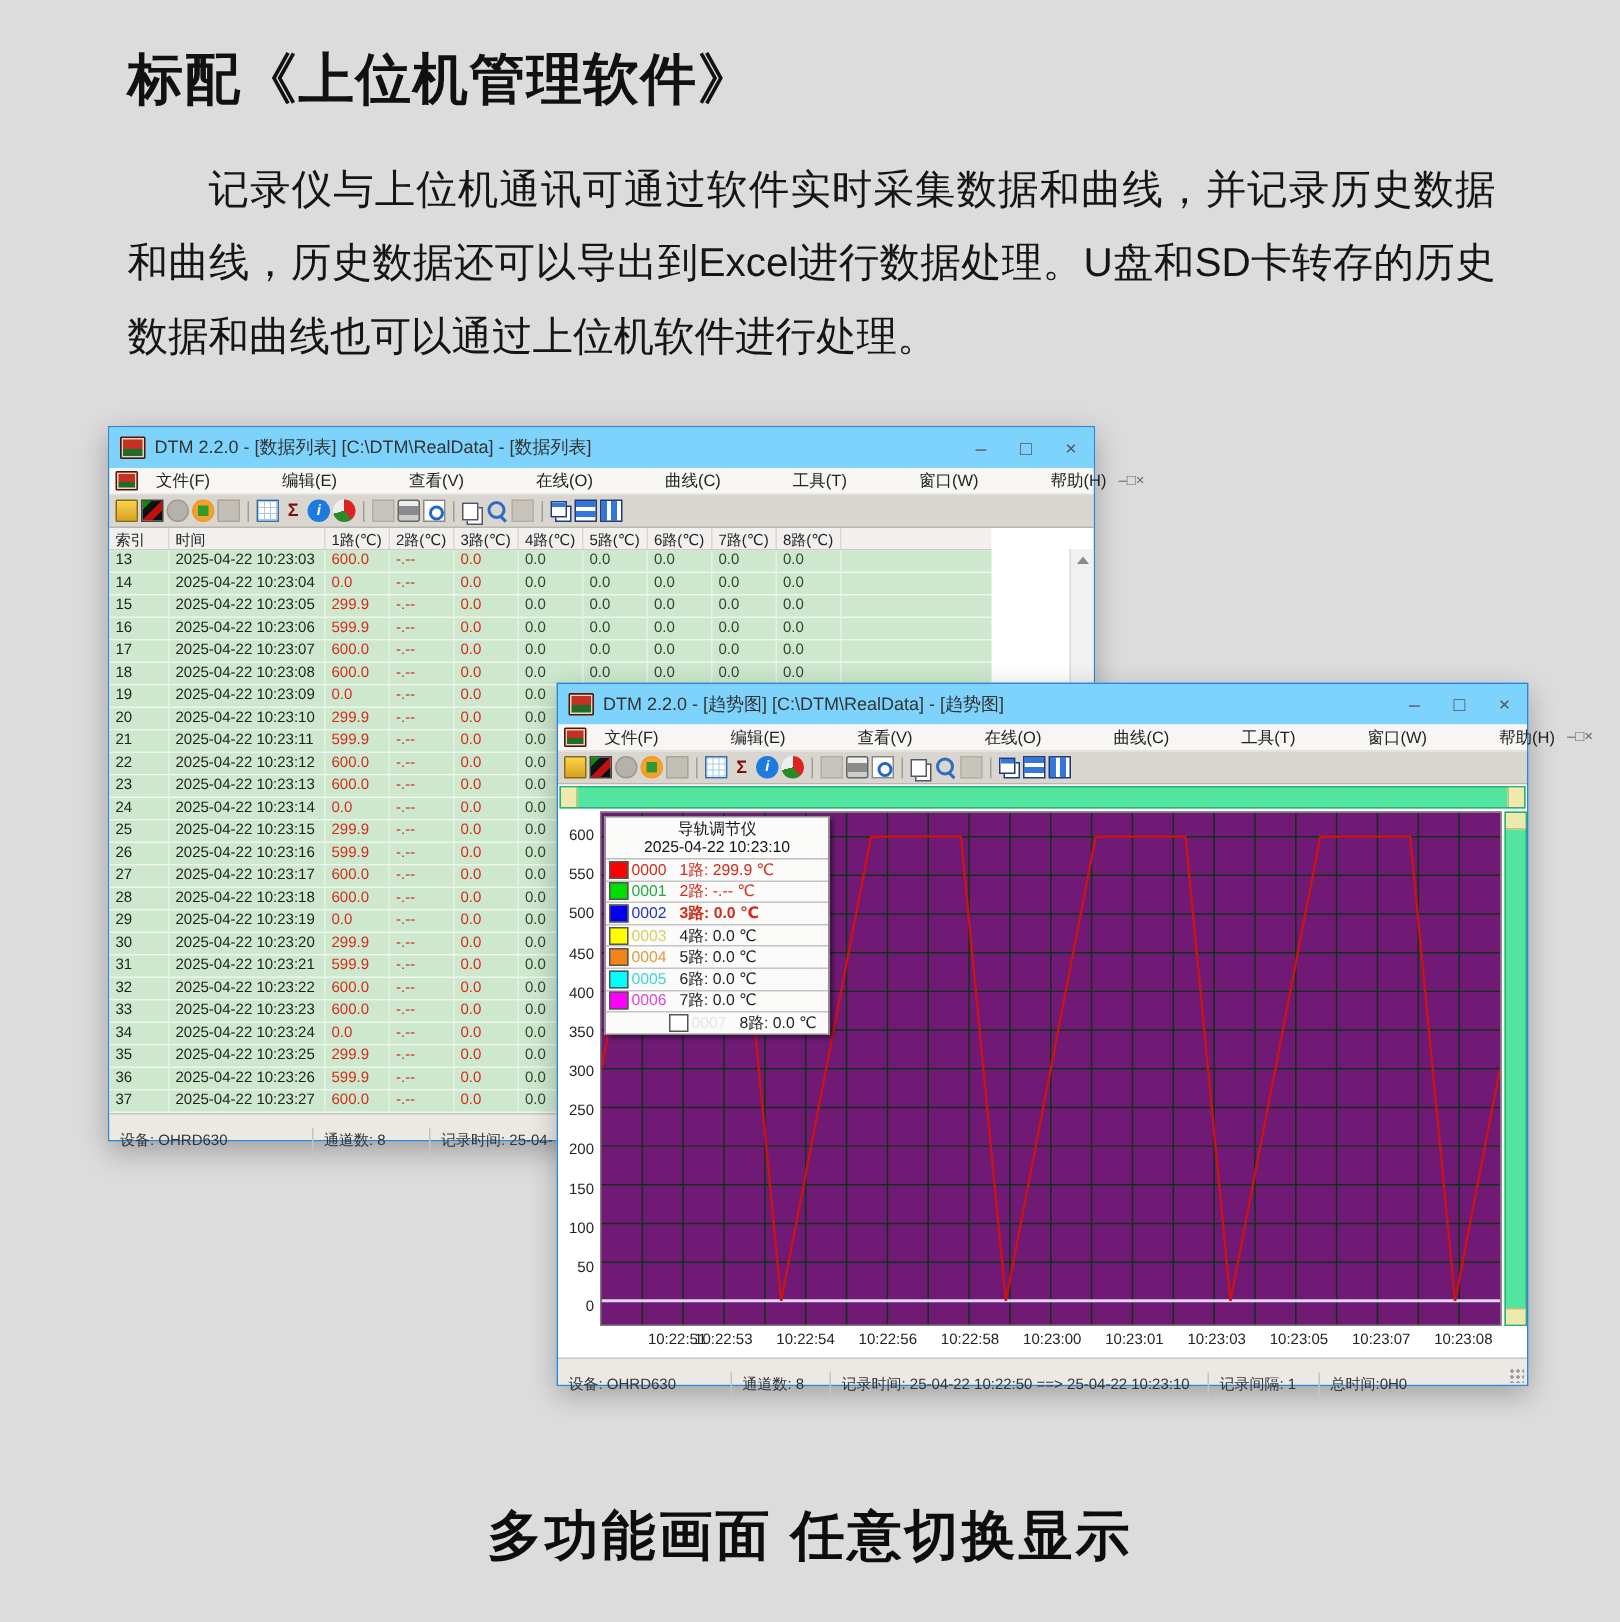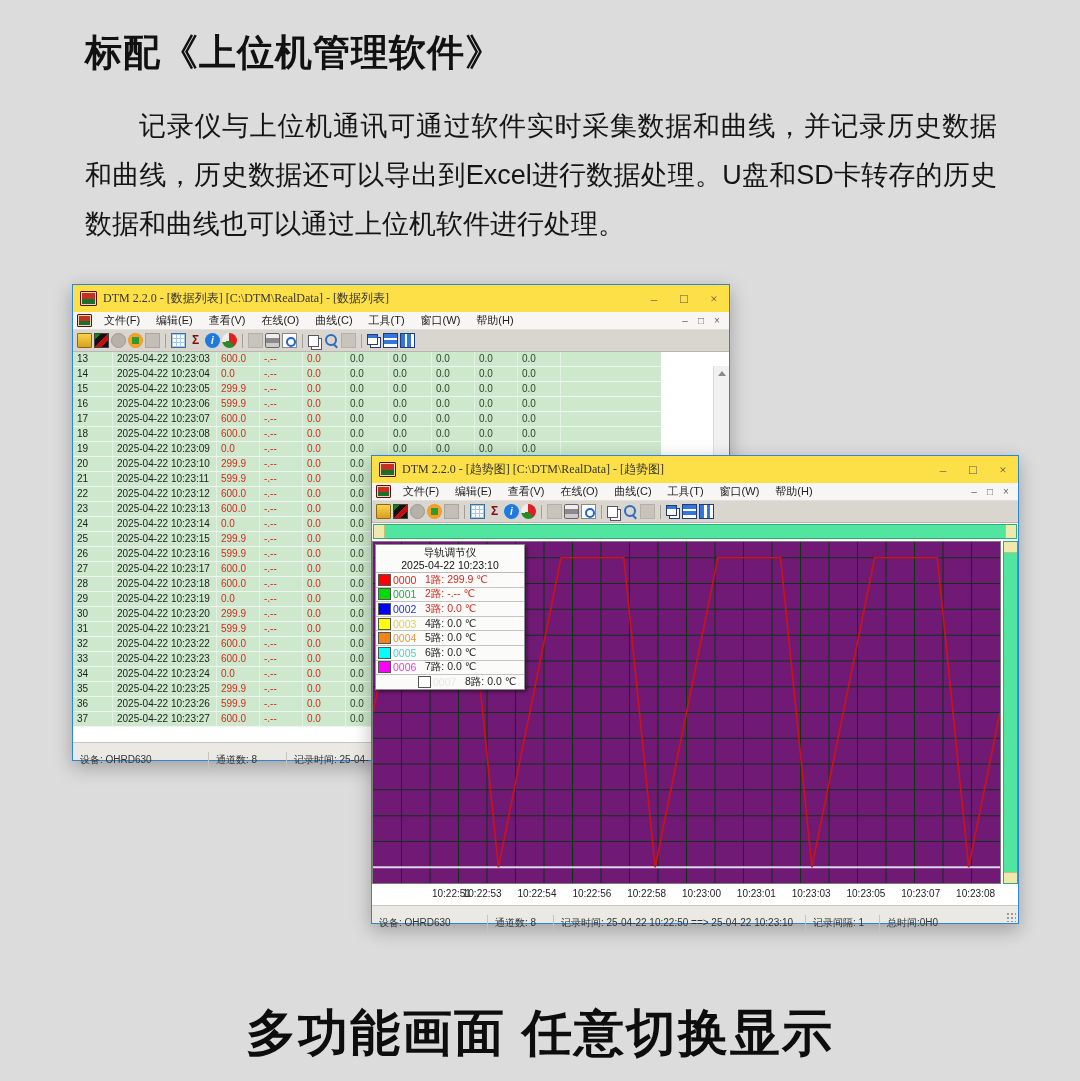--- a/index.html
+++ b/index.html
@@ -1,39 +1,39 @@
 <!DOCTYPE html>
 <html><head>
 <meta charset="utf-8">
 <style>
   html,body{margin:0;padding:0;}
   body{width:1080px;height:1081px;background:#dcdcdc;position:relative;overflow:hidden;
        font-family:"Liberation Sans","DejaVu Sans",sans-serif;}
   .pg-title{position:absolute;left:85px;top:28px;font-size:37px;font-weight:700;color:#111;letter-spacing:1px;}
   .pg-intro{position:absolute;left:85px;top:102px;width:912px;font-size:27px;line-height:49px;
             color:#151515;text-indent:2em;text-align:justify;margin:0;}
-  .pg-caption{position:absolute;left:0;top:1000px;width:100%;text-align:center;font-size:50px;
+  .pg-caption{position:absolute;left:0;top:1000px;width:100%;text-align:center;font-size:36px;
               font-weight:700;color:#0d0d0d;letter-spacing:2px;}
 
   
   .appwin{position:absolute;display:flex;flex-direction:column;background:#fff;
           border:1px solid #2b85d8;box-shadow:0 6px 18px rgba(0,0,0,.28);box-sizing:border-box;}
   .win1{left:72px;top:284px;width:658px;height:477px;z-index:1;}
   .win2{left:371px;top:455px;width:648px;height:469px;z-index:2;}
 
-  .titlebar{height:27px;background:#fde047;display:flex;align-items:center;padding:0 0 0 7px;flex:0 0 auto;font-family:Liberation Serif, serif;}
+  .titlebar{height:27px;background:#7dd3fc;display:flex;align-items:center;padding:0 0 0 7px;flex:0 0 auto;}
   .appicon{width:15px;height:13px;flex:0 0 auto;border:1px solid #5a1010;border-radius:1px;
            background:linear-gradient(180deg,#c43022 0 55%,#1c6e2a 55%);box-shadow:inset 0 0 0 1px #e8d8b0;}
   .appicon.sm{width:13px;height:11px;}
   .title-text{font-size:12px;color:#333;margin-left:6px;flex:1 1 auto;white-space:nowrap;overflow:hidden;}
   .wctl{width:30px;height:100%;display:flex;align-items:center;justify-content:center;
         font-size:13px;color:#555;cursor:default;}
   .menubar{height:17px;background:#f7f6f5;border-bottom:1px solid #e2e0dd;display:flex;
            align-items:center;padding:0 4px;flex:0 0 auto;}
-  .menus{display:flex;flex:1 1 auto;margin-left:4px;}
+  .menus{display:flex;flex:1 1 auto;margin-left:4px;gap:32px;}
   .menuitem{font-size:11px;color:#222;padding:0 8px;white-space:nowrap;}
   .mdictl{width:16px;text-align:center;font-size:10px;color:#666;}
   .toolbar{height:21px;background:#d9d6cf;border-bottom:1px solid #b9b6af;display:flex;
            align-items:center;padding:0 3px;flex:0 0 auto;}
   .tbi{width:15px;height:15px;margin:0 1px;display:inline-block;box-sizing:border-box;
        font:bold 12px/15px "Liberation Sans",sans-serif;text-align:center;flex:0 0 auto;}
   .tb-sep{width:1px;height:14px;background:#a39f98;margin:0 4px;flex:0 0 auto;}
   .ic-open{background:linear-gradient(#f8d44e,#d9a01e);border:1px solid #8a6a10;border-radius:1px;}
   .ic-chart{background:linear-gradient(135deg,#0a8a0a 22%,#111 22% 48%,#c01010 48% 74%,#111 74%);border:1px solid #444;}
   .ic-rec{background:#b6b2aa;border:1px solid #9c988f;border-radius:50%;}
@@ -156,20 +156,33 @@
       <i class="tb-sep"></i>
       <span class="tbi ic-copy"></span>
       <span class="tbi ic-zoom"></span>
       <span class="tbi ic-dim"></span>
       <i class="tb-sep"></i>
       <span class="tbi ic-cascade"></span>
       <span class="tbi ic-tileh"></span>
       <span class="tbi ic-tilev"></span>
     </div>
   <div class="tablewrap">
+    <div class="thead">
+        <span class="hc c0">索引</span>
+        <span class="hc c1">时间</span>
+        <span class="hc cv">1路(℃)</span>
+        <span class="hc cv">2路(℃)</span>
+        <span class="hc cv">3路(℃)</span>
+        <span class="hc cv">4路(℃)</span>
+        <span class="hc cv">5路(℃)</span>
+        <span class="hc cv">6路(℃)</span>
+        <span class="hc cv">7路(℃)</span>
+        <span class="hc cv">8路(℃)</span>
+        <span class="hc cf"></span>
+      </div>
     <div>
         <div class="trow">
           <span class="tc c0">13</span>
           <span class="tc c1">2025-04-22 10:23:03</span>
           <span class="tc cv t-red">600.0</span>
           <span class="tc cv t-red">-.--</span>
           <span class="tc cv t-red">0.0</span>
           <span class="tc cv t-dk">0.0</span>
           <span class="tc cv t-dk">0.0</span>
           <span class="tc cv t-dk">0.0</span>
@@ -548,20 +561,35 @@
       <span class="tbi ic-cascade"></span>
       <span class="tbi ic-tileh"></span>
       <span class="tbi ic-tilev"></span>
     </div>
   <div class="chartzone">
     <div class="hscroll">
       <i class="cap l"></i>
       <i class="cap r"></i>
     </div>
     <div class="chartrow">
+      <div class="yaxis">
+          <span class="ylab" style="top: 11px;">600</span>
+          <span class="ylab" style="top: 37.1667px;">550</span>
+          <span class="ylab" style="top: 63.3333px;">500</span>
+          <span class="ylab" style="top: 89.5px;">450</span>
+          <span class="ylab" style="top: 115.667px;">400</span>
+          <span class="ylab" style="top: 141.833px;">350</span>
+          <span class="ylab" style="top: 168px;">300</span>
+          <span class="ylab" style="top: 194.167px;">250</span>
+          <span class="ylab" style="top: 220.333px;">200</span>
+          <span class="ylab" style="top: 246.5px;">150</span>
+          <span class="ylab" style="top: 272.667px;">100</span>
+          <span class="ylab" style="top: 298.833px;">50</span>
+          <span class="ylab" style="top: 325px;">0</span>
+        </div>
       <div class="plot">
         <svg viewBox="0 0 601 346" preserveAspectRatio="none">
             <line x1="0" y1="16" x2="601" y2="16" stroke="#0e3318" stroke-width="1"></line>
             <line x1="0" y1="42.16666666666667" x2="601" y2="42.16666666666667" stroke="#0e3318" stroke-width="1"></line>
             <line x1="0" y1="68.33333333333334" x2="601" y2="68.33333333333334" stroke="#0e3318" stroke-width="1"></line>
             <line x1="0" y1="94.5" x2="601" y2="94.5" stroke="#0e3318" stroke-width="1"></line>
             <line x1="0" y1="120.66666666666667" x2="601" y2="120.66666666666667" stroke="#0e3318" stroke-width="1"></line>
             <line x1="0" y1="146.83333333333334" x2="601" y2="146.83333333333334" stroke="#0e3318" stroke-width="1"></line>
             <line x1="0" y1="173" x2="601" y2="173" stroke="#0e3318" stroke-width="1"></line>
             <line x1="0" y1="199.16666666666666" x2="601" y2="199.16666666666666" stroke="#0e3318" stroke-width="1"></line>
@@ -604,21 +632,21 @@
                 <span class="llb" style="color: rgb(212, 42, 30);">1路: 299.9 ℃</span>
               </div>
               <div class="lrow">
                 <span class="lsw" style="background: rgb(0, 221, 0);"></span>
                 <span class="lid" style="color: rgb(34, 170, 68);">0001</span>
                 <span class="llb" style="color: rgb(212, 42, 30);">2路: -.-- ℃</span>
               </div>
               <div class="lrow">
                 <span class="lsw" style="background: rgb(0, 0, 238);"></span>
                 <span class="lid" style="color: rgb(34, 51, 204);">0002</span>
-                <span class="llb" style="color: rgb(212, 42, 30);">3路: 0.0 ℃</span>
+                <span class="llb" style="color: rgb(212, 42, 30); font-weight: bold;">3路: 0.0 ℃</span>
               </div>
               <div class="lrow">
                 <span class="lsw" style="background: rgb(255, 255, 0);"></span>
                 <span class="lid" style="color: rgb(221, 208, 96);">0003</span>
                 <span class="llb" style="color: rgb(34, 34, 34);">4路: 0.0 ℃</span>
               </div>
               <div class="lrow">
                 <span class="lsw" style="background: rgb(240, 132, 25);"></span>
                 <span class="lid" style="color: rgb(224, 154, 64);">0004</span>
                 <span class="llb" style="color: rgb(34, 34, 34);">5路: 0.0 ℃</span>

